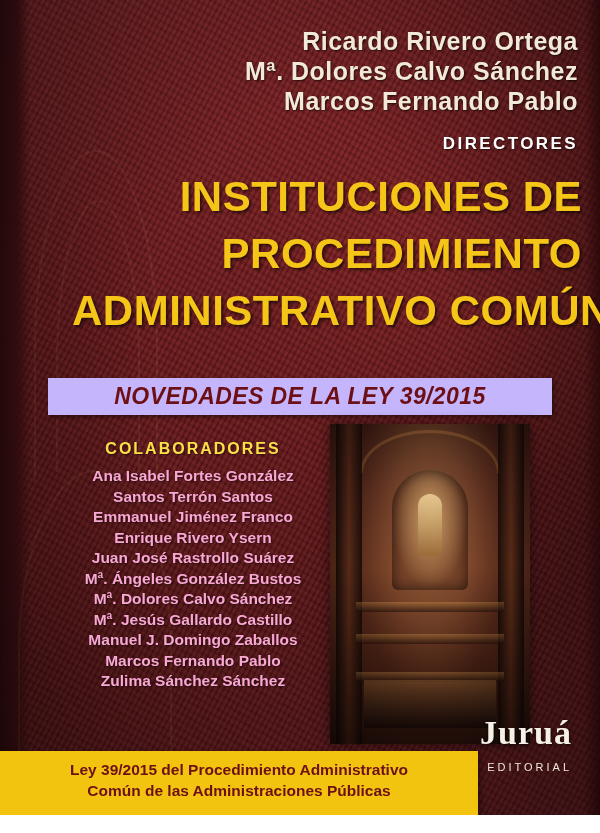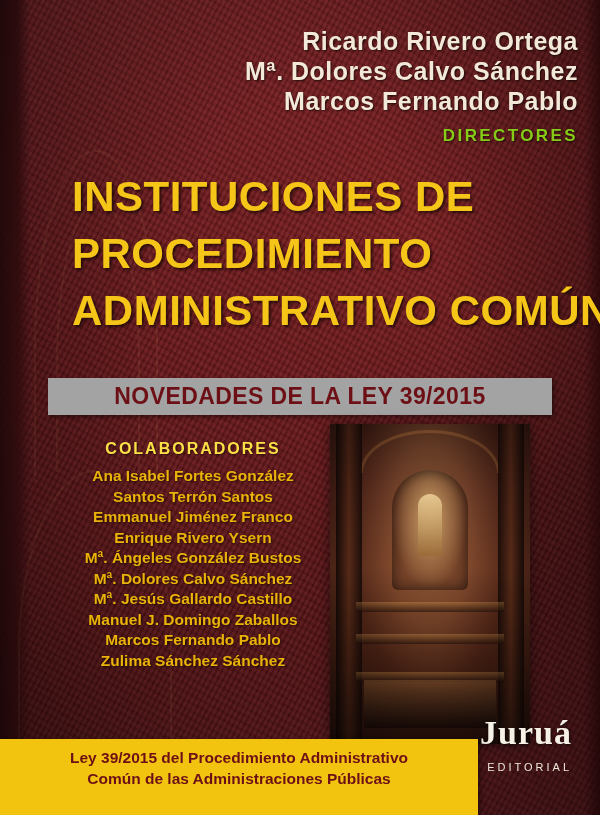--- a/index.html
+++ b/index.html
@@ -83,59 +83,60 @@
   }
   .author-line {
     font-size: 25px;
     font-weight: bold;
     letter-spacing: 0.5px;
     line-height: 30px;
     text-shadow: 1px 1px 2px rgba(0,0,0,0.65);
     white-space: nowrap;
   }
   .directors {
-    margin-top: 10px;
+    margin-top: 18px;
     font-size: 17px;
     font-weight: bold;
     letter-spacing: 2.4px;
-    color: #84cc16;
+    color: #ffffff;
     text-shadow: 1px 1px 2px rgba(0,0,0,0.6);
   }
 
   
   .title-block {
     position: absolute;
     left: 28px;
     right: 18px;
     top: 168px;
-    text-align: left;
+    text-align: right;
     color: #f5c518;
     margin-left: 44px;
   }
   .title-line {
     font-size: 42px;
     font-weight: bold;
     letter-spacing: 0.5px;
     line-height: 57px;
     text-shadow: 2px 2px 3px rgba(0,0,0,0.6);
     white-space: nowrap;
   }
 
   
   .subtitle-band {
     position: absolute;
     left: 48px;
     top: 378px;
     width: 504px;
     height: 37px;
-    background: #a3a3a3;
+    background: #c4b5fd;
     box-shadow: 2px 2px 4px rgba(0,0,0,0.45);
     display: flex;
     align-items: center;
     justify-content: center;
+    font-style: italic;
   }
   .subtitle-band span {
     color: #6d1016;
     font-size: 23px;
     font-weight: bold;
     letter-spacing: 0.4px;
     white-space: nowrap;
   }
 
   
@@ -152,21 +153,21 @@
     font-weight: bold;
     letter-spacing: 2px;
     margin-bottom: 8px;
     color: #fde047;
     text-shadow: 1px 1px 2px rgba(0,0,0,0.55);
   }
   .collab-name {
     font-size: 15.5px;
     font-weight: bold;
     line-height: 20.5px;
-    color: #eab308;
+    color: #f9a8d4;
     text-shadow: 1px 1px 2px rgba(0,0,0,0.5);
     white-space: nowrap;
   }
 
   
   .photo {
     position: absolute;
     left: 330px;
     top: 424px;
     width: 200px;
@@ -258,21 +259,21 @@
     margin-top: 11px;
     color: #eee6d6;
   }
 
   
   .bottom-band {
     position: absolute;
     left: 0;
     bottom: 18px;
     width: 478px;
-    padding: 8px 0 26px 0;
+    padding: 8px 0 14px 0;
     background: #f2c40f;
     text-align: center;
     box-shadow: 2px 2px 5px rgba(0,0,0,0.45);
   }
   .bottom-band div {
     color: #6d1016;
     font-size: 15.5px;
     font-weight: bold;
     line-height: 21px;
     white-space: nowrap;
@@ -315,20 +316,21 @@
   <div class="subtitle-band">
     <span>NOVEDADES DE LA LEY 39/2015</span>
   </div>
 
   <div class="collab">
     <div class="collab-title">COLABORADORES</div>
     <div class="collab-name">Ana Isabel Fortes González</div>
     <div class="collab-name">Santos Terrón Santos</div>
     <div class="collab-name">Emmanuel Jiménez Franco</div>
     <div class="collab-name">Enrique Rivero Ysern</div>
+    <div class="collab-name">Juan José Rastrollo Suárez</div>
     <div class="collab-name">Mª. Ángeles González Bustos</div>
     <div class="collab-name">Mª. Dolores Calvo Sánchez</div>
     <div class="collab-name">Mª. Jesús Gallardo Castillo</div>
     <div class="collab-name">Manuel J. Domingo Zaballos</div>
     <div class="collab-name">Marcos Fernando Pablo</div>
     <div class="collab-name">Zulima Sánchez Sánchez</div>
   </div>
 
   <div class="photo">
     <div class="arch-top"></div>

